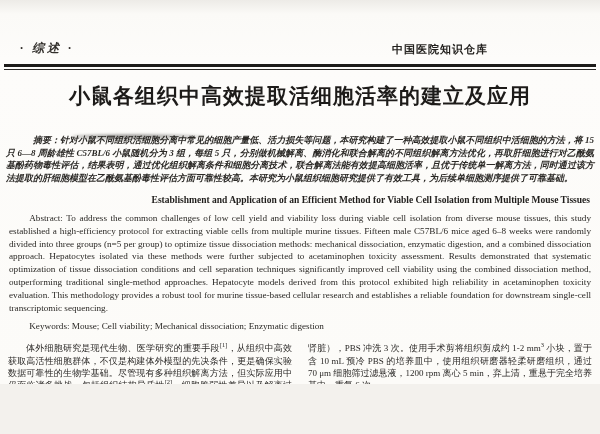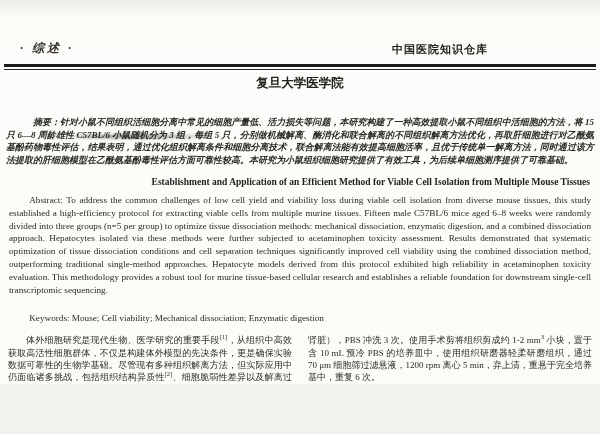--- a/index.html
+++ b/index.html
@@ -61,21 +61,21 @@
   .title-en{
     margin:11px 10px 0 10px;text-align:right;font-weight:bold;font-size:9.5px;
     color:#1f1d1b;
   }
   .abstract-en{
     margin:7px 9px 0 9px;font-size:9.2px;line-height:12.8px;text-align:justify;
     color:#2a2825;
   }
   .abstract-en p{margin:0;text-indent:2.2em;}
   .keywords-en{
-    margin:16px 9px 0 9px;font-size:9.2px;line-height:12.8px;color:#2a2825;text-indent:2.2em;font-family:Liberation Serif, serif;
+    margin:6px 9px 0 9px;font-size:9.2px;line-height:12.8px;color:#2a2825;text-indent:2.2em;font-family:Liberation Serif, serif;
   }
   
   .body-cols{
     display:flex;gap:16px;margin:9px 8px 0 8px;
   }
   .col{width:284px;font-size:9px;line-height:12.4px;text-align:justify;color:#2b2927;}
   .col p{margin:0;text-indent:2em;}
   .col p.noindent{text-indent:0;}
   sup{font-size:6.5px;line-height:0;}
 </style>
@@ -84,23 +84,23 @@
 
 <div class="page">
 
   <div class="header">
     <span class="section-label">· 综述 ·</span>
     <span class="repository-label">中国医院知识仓库</span>
   </div>
 
   <div class="rule"></div>
 
+  <div class="title-cn">小鼠各组织中高效提取活细胞活率的建立及应用</div>
 
 
-  <div class="affiliation">复旦大学医学院</div>
 
   <div class="smudge"></div>
 
   <div class="abstract-cn">
     <p>摘要：针对小鼠不同组织活细胞分离中常见的细胞产量低、活力损失等问题，本研究构建了一种高效提取小鼠不同组织中活细胞的方法，将 15 只 6—8 周龄雄性 C57BL/6 小鼠随机分为 3 组，每组 5 只，分别做机械解离、酶消化和联合解离的不同组织解离方法优化，再取肝细胞进行对乙酰氨基酚药物毒性评估，结果表明，通过优化组织解离条件和细胞分离技术，联合解离法能有效提高细胞活率，且优于传统单一解离方法，同时通过该方法提取的肝细胞模型在乙酰氨基酚毒性评估方面可靠性较高。本研究为小鼠组织细胞研究提供了有效工具，为后续单细胞测序提供了可靠基础。</p>
   </div>
 
 
   <div class="title-en">Establishment and Application of an Efficient Method for Viable Cell Isolation from Multiple Mouse Tissues</div>
 

